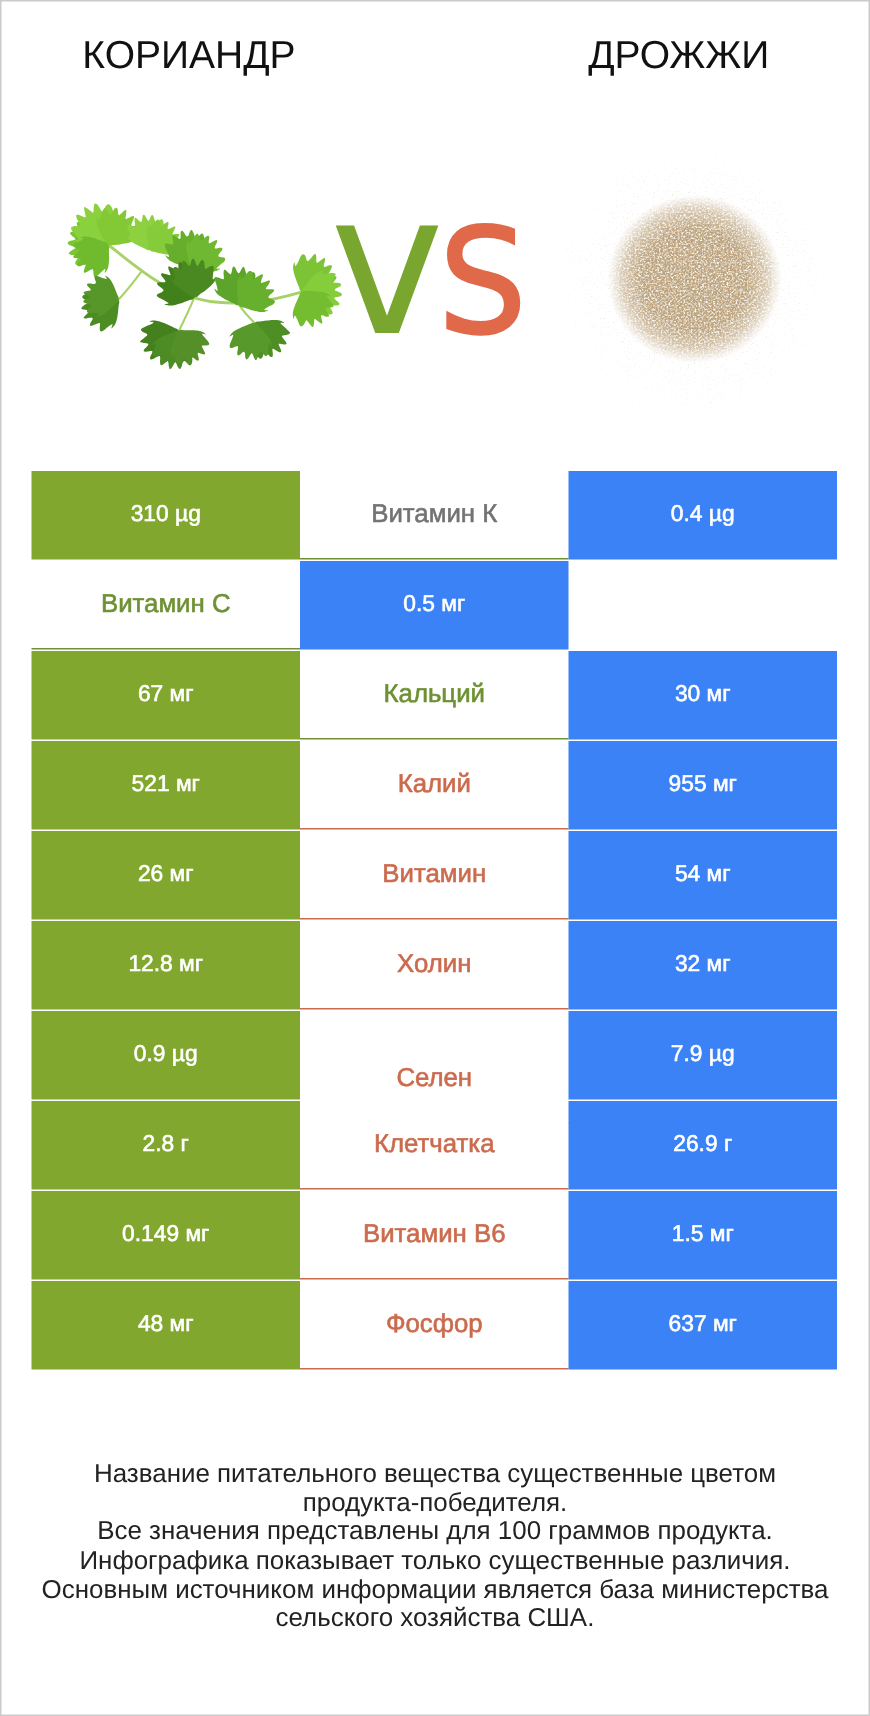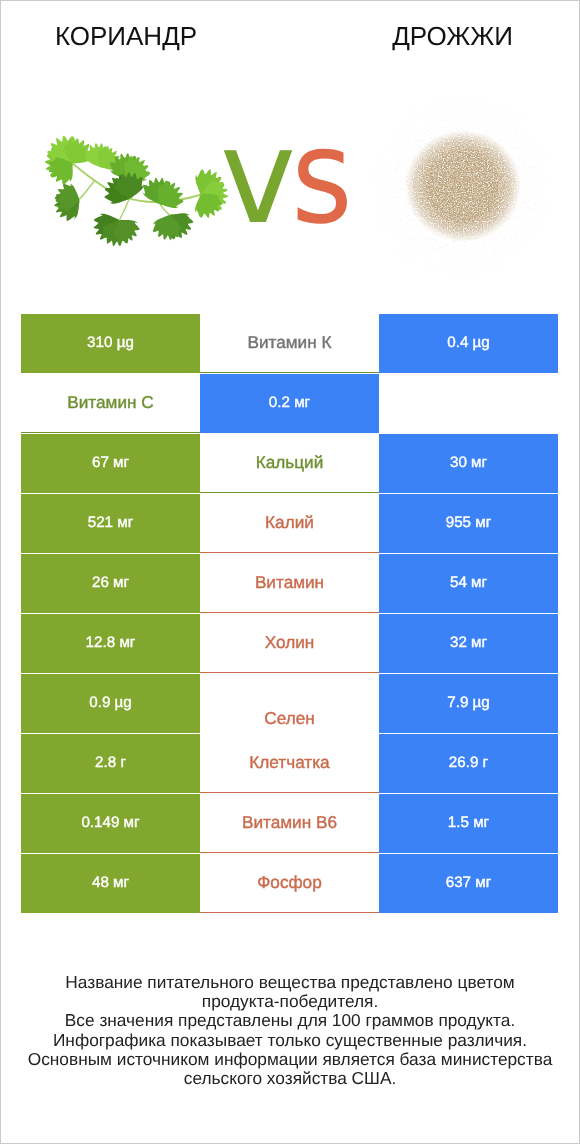--- a/index.html
+++ b/index.html
@@ -104,21 +104,21 @@
   </div>
 
   <div class="tbl" id="tbl">
       <div class="row">
         <div class="cell l">310 µg</div>
         <div class="cell m" style="color: #737373; border-bottom-color: rgb(110, 145, 51);">Витамин К</div>
         <div class="cell r">0.4 µg</div>
       </div>
       <div class="row">
         <div class="cell m" style="color: rgb(110, 145, 51); border-bottom-color: rgb(110, 145, 51);">Витамин С</div>
-        <div class="cell r">0.2 мг</div>
+        <div class="cell r">0.5 мг</div>
       </div>
       <div class="row">
         <div class="cell l">67 мг</div>
         <div class="cell m" style="color: rgb(110, 145, 51); border-bottom-color: rgb(110, 145, 51);">Кальций</div>
         <div class="cell r">30 мг</div>
       </div>
       <div class="row">
         <div class="cell l">521 мг</div>
         <div class="cell m" style="color: rgb(203, 107, 77); border-bottom-color: rgb(203, 107, 77);">Калий</div>
         <div class="cell r">955 мг</div>
@@ -149,20 +149,20 @@
         <div class="cell r">1.5 мг</div>
       </div>
       <div class="row">
         <div class="cell l">48 мг</div>
         <div class="cell m" style="color: rgb(203, 107, 77); border-bottom-color: rgb(203, 107, 77);">Фосфор</div>
         <div class="cell r">637 мг</div>
       </div>
     </div>
 
   <div class="note" id="note">
-      <div>Название питательного вещества представлено цветом</div>
+      <div>Название питательного вещества существенные цветом</div>
       <div>продукта-победителя.</div>
       <div>Все значения представлены для 100 граммов продукта.</div>
       <div>Инфографика показывает только существенные различия.</div>
       <div>Основным источником информации является база министерства</div>
       <div>сельского хозяйства США.</div>
     </div>
 </div>
 
 </body></html>

